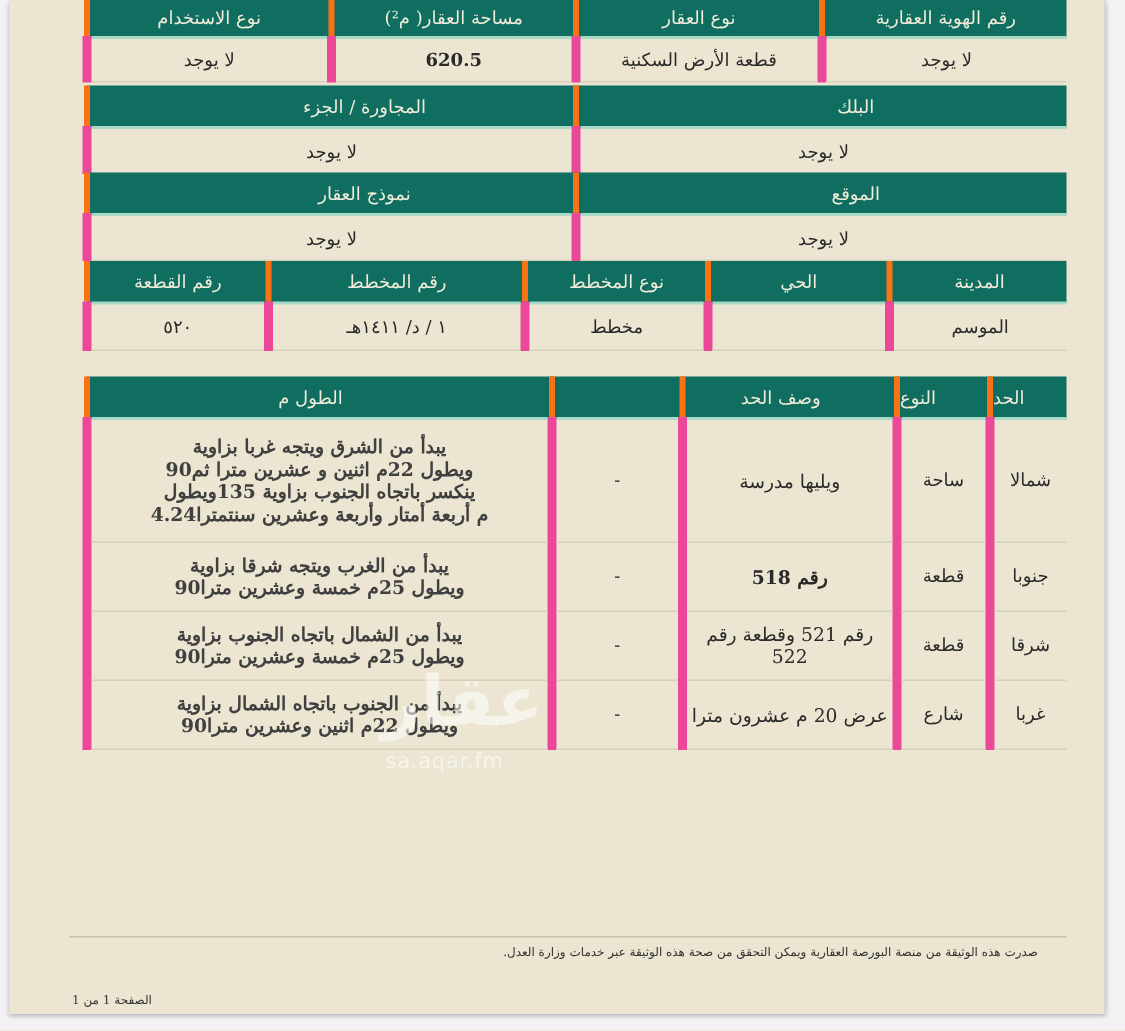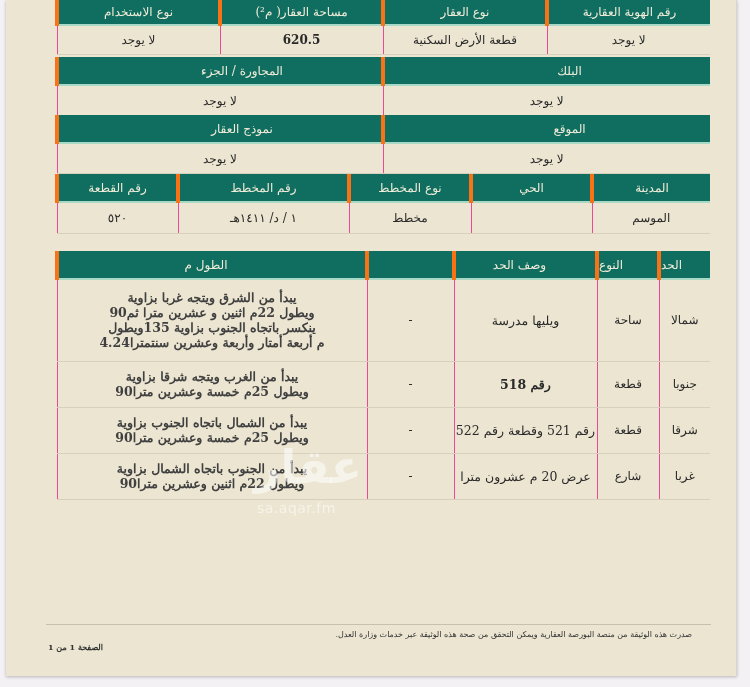--- a/index.html
+++ b/index.html
@@ -16,21 +16,21 @@
     border-right:1px solid #d8d4cf;
   }
   table { border-collapse:collapse; position:absolute; direction:rtl; table-layout:fixed; }
   th {
     background:#0f6e60; color:#f1ecd9; font-weight:normal;
     font-size:12px; text-align:center; border-left:4px solid #f97316;
     padding:0; height:24px; border-bottom:2px solid #a8d9c6;
   }
   td {
     font-size:12px; color:#2a2a2a; text-align:center;
-    border-left:1px solid #ec4899; border-bottom:1px solid #d6d0bd; padding:0;
+    border-left:6px solid #ec4899; border-bottom:1px solid #d6d0bd; padding:0;
   }
   .t1 { left:49px; top:0; width:653px; }
   .t1 th { height:24px; }
   .t1 td { height:28px; }
   .t2 { left:49px; top:57px; width:653px; }
   .t2 th, .t3 th { height:27px;padding-left:44px; }
   .t2 td, .t3 td { height:29px; }
   .t3 { left:49px; top:115px; width:653px; }
   .t4 { left:49px; top:174px; width:653px; }
   .t4 th { height:27px;margin-top:16px; }
@@ -41,21 +41,21 @@
   .t5 td.len { font-size:12.5px; line-height:15px; font-weight:bold; color:#404040; }
   .t5 td.desc { font-size:12.5px; line-height:15px; }
   .watermark {
     position:absolute; left:228px; top:440px; width:130px; height:80px;
     color:rgba(255,255,255,0.55); pointer-events:none;
   }
   .wm-logo { font-size:46px; font-weight:bold; position:absolute; left:20px; top:0; font-family:"DejaVu Sans",sans-serif; }
   .wm-url { font-size:14px; position:absolute; left:23px; top:60px; font-family:"DejaVu Sans",sans-serif; letter-spacing:0.5px; }
   .footer-line { position:absolute; left:40px; top:624px; width:665px; border-top:1px solid #c6c0ad; }
   .footer-note { position:absolute; right:44px; top:630px; font-size:8px; color:#333; direction:rtl; }
-  .footer-page { position:absolute; left:42px; top:642px; font-size:8px; color:#333; direction:rtl;font-weight:bold; }
+  .footer-page { position:absolute; left:42px; top:662px; font-size:8px; color:#333; direction:rtl; }
 </style>
 </head>
 <body>
 
 <div class="page">
 
   <table class="t1">
     <colgroup>
         <col style="width:163px">
         <col style="width:164px">

